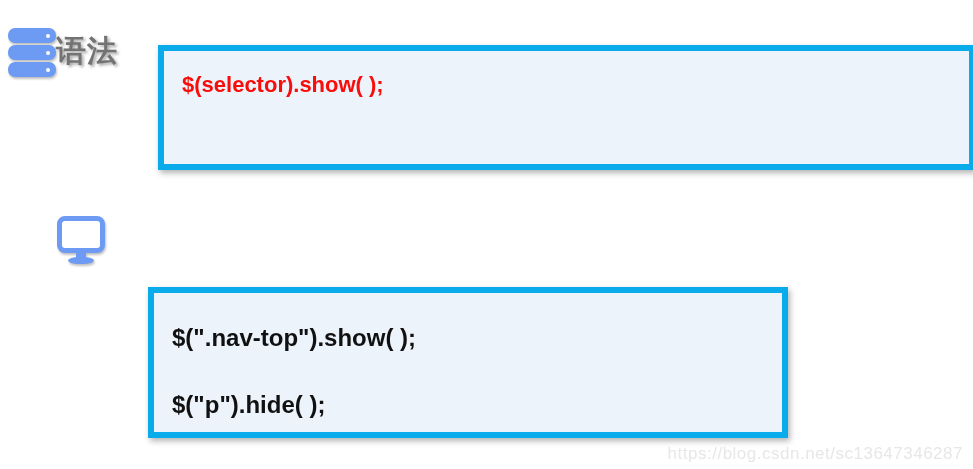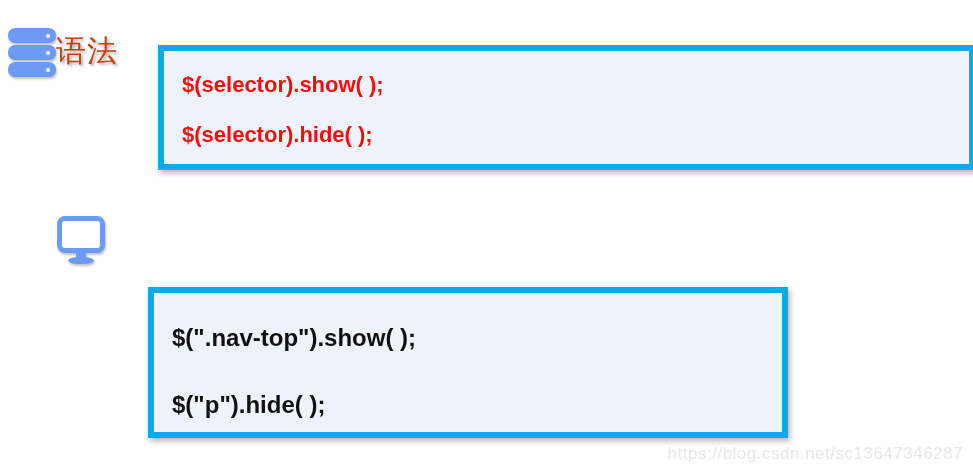--- a/index.html
+++ b/index.html
@@ -19,22 +19,22 @@
     width: 973px;
     height: 469px;
     background: #ffffff;
     overflow: hidden;
   }
 
   
   .section-title {
     position: absolute;
     font-size: 30px;
-    font-weight: normal;
-    color: #c2410c;
+    font-weight: bold;
+    color: #737373;
     text-shadow: 2px 2px 3px rgba(0,0,0,0.35);
     letter-spacing: 1px;
     white-space: nowrap;
   }
   .title-syntax  { left: 56px; top: 31px; }
   .title-example { left: 99px; top: 221px; }
 
   
   .db-icon {
     position: absolute;
@@ -140,21 +140,20 @@
         <span class="db-dot"></span>
       </div>
     <div class="db-bar">
         <span class="db-dot"></span>
       </div>
   </div>
   <div class="section-title title-syntax">语法</div>
 
   <div class="code-box code-box-syntax">
     <div class="code-line">$(selector).show( );</div>
-    <div class="code-line">$(selector).hide( );</div>
   </div>
 
   <div class="monitor-icon">
     <div class="monitor-screen"></div>
     <div class="monitor-neck"></div>
     <div class="monitor-base"></div>
   </div>
 
   <div class="code-box code-box-example">
     <div class="code-line">$(".nav-top").show( );</div>

